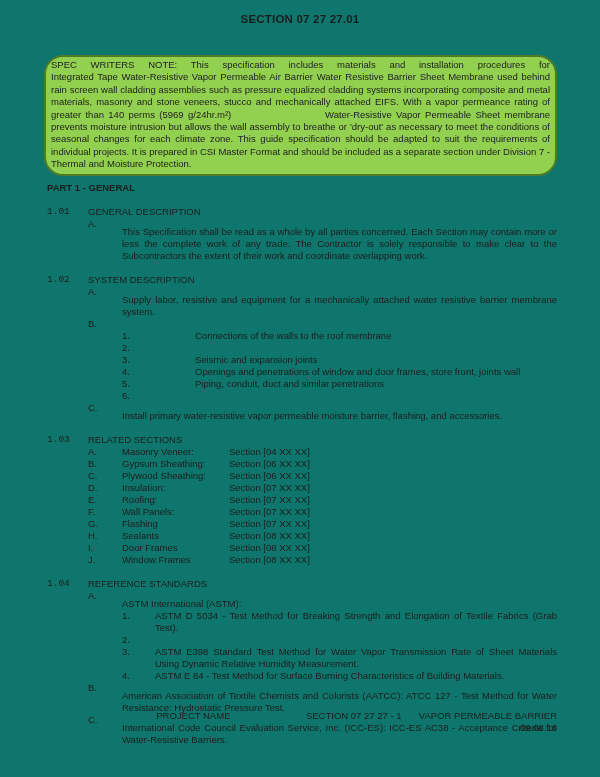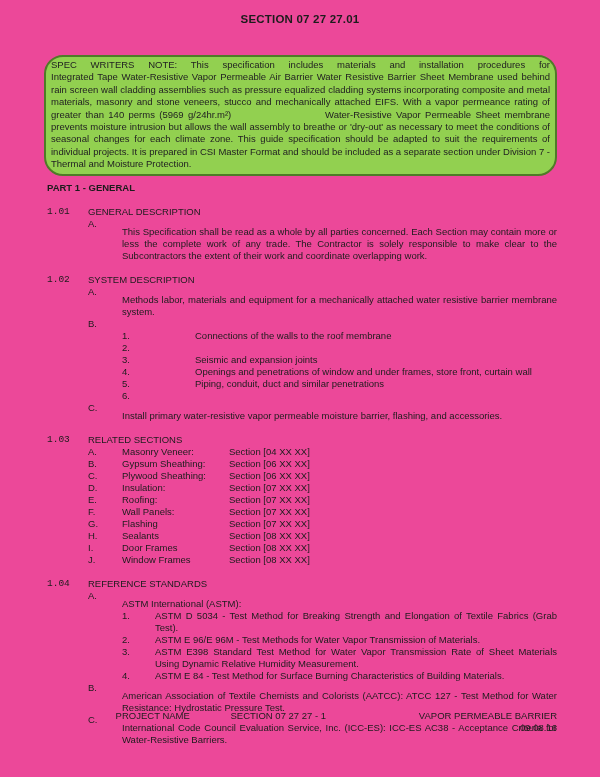--- a/index.html
+++ b/index.html
@@ -1,20 +1,20 @@
 <!DOCTYPE html>
 <html><head>
 <meta charset="utf-8">
 <style>
   html, body { margin: 0; padding: 0; background: #ffffff; }
   .page {
     position: relative;
     width: 600px;
     height: 777px;
-    background: #ec4899;
+    background: #0f766e;
     font-family: "Liberation Sans", "DejaVu Sans", sans-serif;
     font-size: 9.5px;
     line-height: 12px;
     color: #1c1c1c;
     overflow: hidden;
   }
   .title {
     margin-top: 13px;
     text-align: center;
     font-size: 11.5px;
@@ -56,22 +56,22 @@
   .rel-row .name { flex: 0 0 107px; }
   .rel-row .secref { flex: 1; }
   .footer {
     position: absolute;
     top: 710px;
     left: 47px;
     right: 43px;
     display: flex;
     align-items: flex-start;
   }
-  .f-left { flex: 1; text-align: center; padding-left: 28px; }
-  .f-center { flex: 1.1; text-align: left; }
+  .f-left { flex: 1; text-align: right; padding-left: 28px; }
+  .f-center { flex: 1.1; text-align: right; }
   .f-right { flex: 1; text-align: right; }
 </style>
 </head>
 <body>
 
 <div class="page">
 
   <div class="title">SECTION 07 27 27.01</div>
 
   <div class="note" style="background: rgb(146, 208, 80); border-color: rgb(79, 123, 40); border-radius: 19px;">
@@ -98,39 +98,39 @@
       </div>
     </div>
 
     <div class="section">
       <div class="sec-head">
         <span class="col-num">1.02</span>
         <span class="sec-title">SYSTEM DESCRIPTION</span>
       </div>
       <div class="item">
         <span class="letter">A.</span>
-        <span class="text">Methods labor, materials and equipment for a mechanically attached water resistive barrier membrane system.</span>
+        <span class="text">Supply labor, resistive and equipment for a mechanically attached water resistive barrier membrane system.</span>
       </div>
       <div class="item">
         <span class="letter">B.</span>
       </div>
       <div class="subitem">
         <span class="subnum-wide">1.</span>
         <span class="text">Connections of the walls to the roof membrane</span>
       </div>
       <div class="subitem">
         <span class="subnum-wide">2.</span>
       </div>
       <div class="subitem">
         <span class="subnum-wide">3.</span>
         <span class="text">Seismic and expansion joints</span>
       </div>
       <div class="subitem">
         <span class="subnum-wide">4.</span>
-        <span class="text">Openings and penetrations of window and under frames, store front, curtain wall</span>
+        <span class="text">Openings and penetrations of window and door frames, store front, joints wall</span>
       </div>
       <div class="subitem">
         <span class="subnum-wide">5.</span>
         <span class="text">Piping, conduit, duct and similar penetrations</span>
       </div>
       <div class="subitem">
         <span class="subnum-wide">6.</span>
       </div>
       <div class="item">
         <span class="letter">C.</span>
@@ -203,21 +203,20 @@
       <div class="item">
         <span class="letter">A.</span>
         <span class="text">ASTM International (ASTM):</span>
       </div>
       <div class="subitem">
         <span class="subnum">1.</span>
         <span class="text">ASTM D 5034 - Test Method for Breaking Strength and Elongation of Textile Fabrics (Grab Test).</span>
       </div>
       <div class="subitem">
         <span class="subnum">2.</span>
-        <span class="text">ASTM E 96/E 96M - Test Methods for Water Vapor Transmission of Materials.</span>
       </div>
       <div class="subitem">
         <span class="subnum">3.</span>
         <span class="text">ASTM E398 Standard Test Method for Water Vapor Transmission Rate of Sheet Materials Using Dynamic Relative Humidity Measurement.</span>
       </div>
       <div class="subitem">
         <span class="subnum">4.</span>
         <span class="text">ASTM E 84 - Test Method for Surface Burning Characteristics of Building Materials.</span>
       </div>
       <div class="item">

